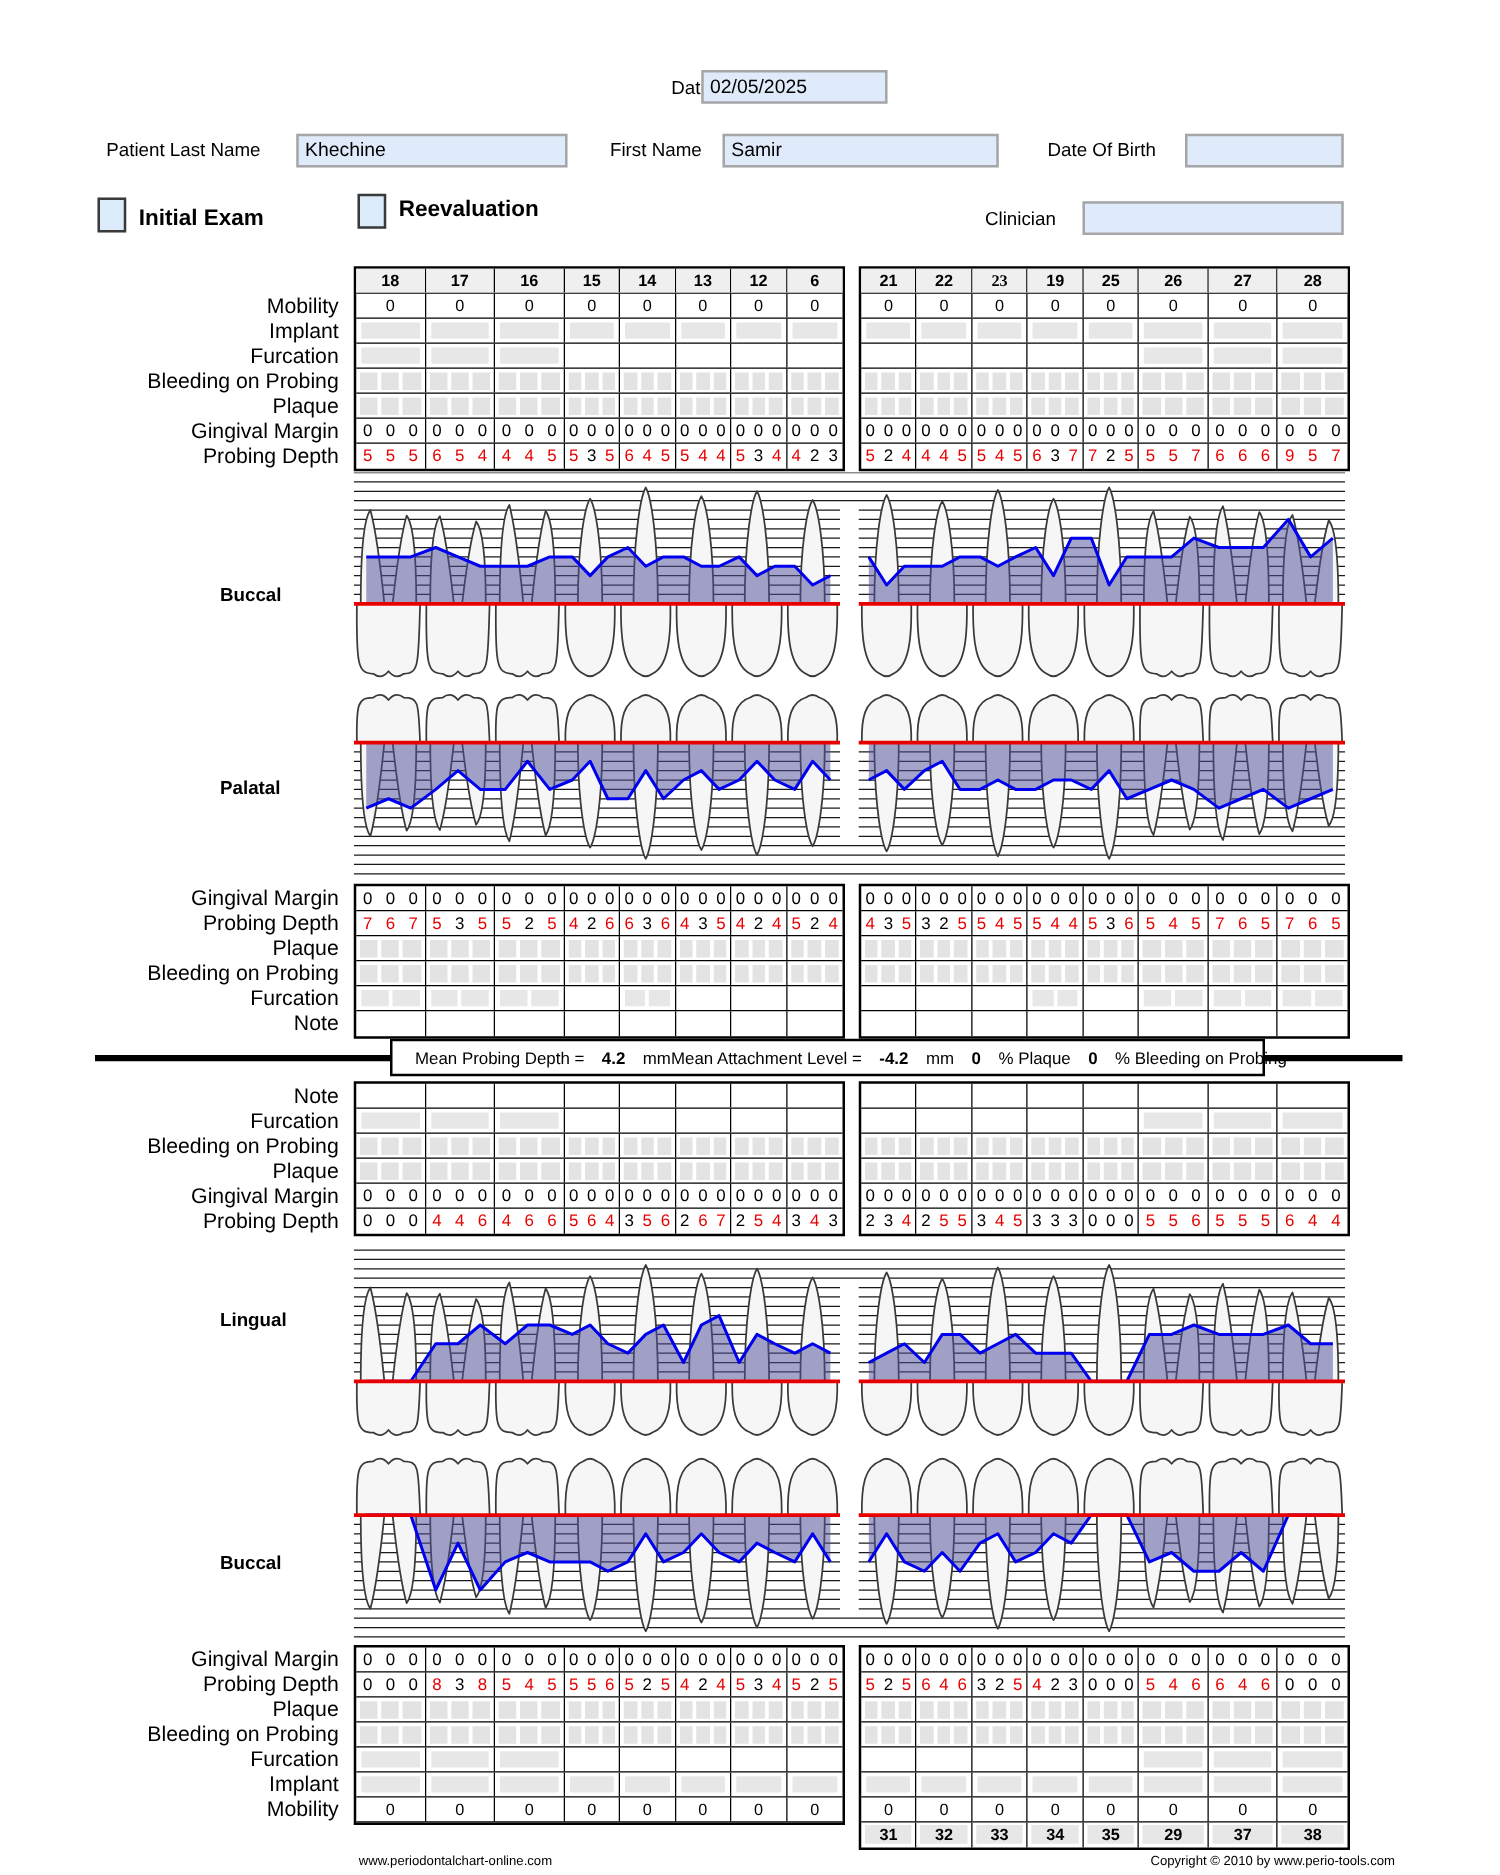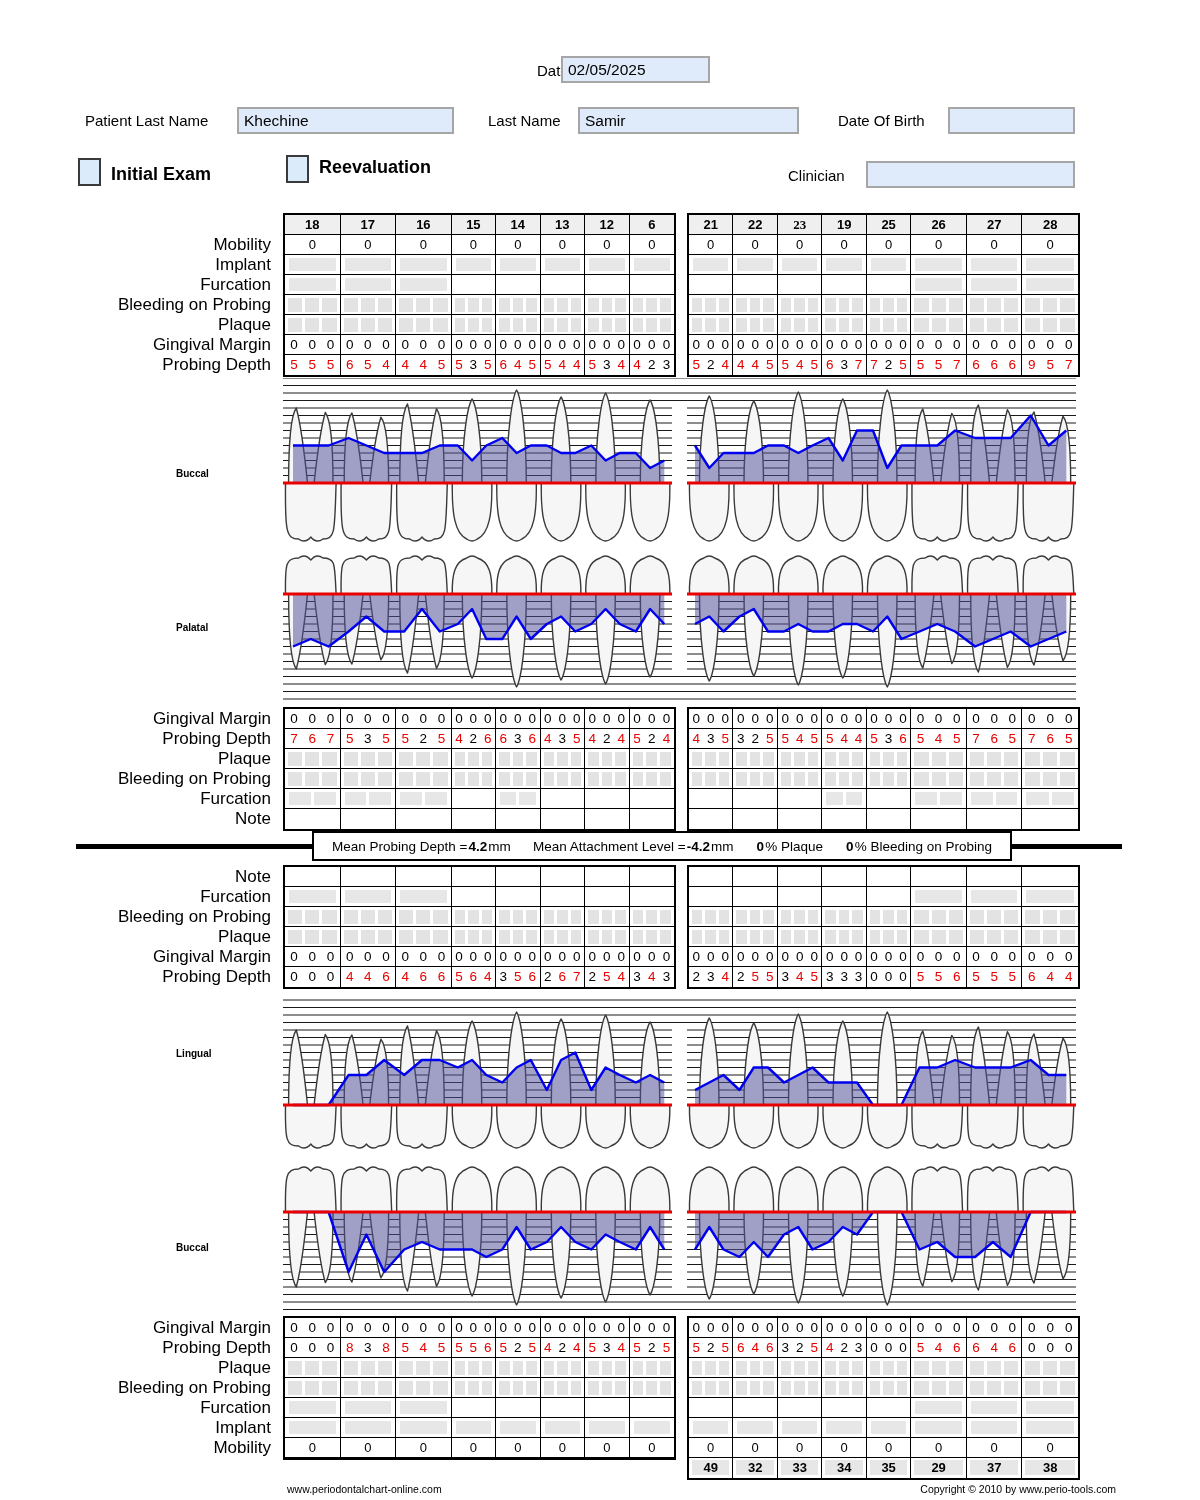--- a/index.html
+++ b/index.html
@@ -24,42 +24,42 @@
   .thbox{margin:2px 3px;height:15px;background:#e7e7e7;font-weight:bold;font-size:13px;
          text-align:center;line-height:15px}
   .bigbox{margin:3px 4px;height:13px;background:#e7e7e7;border-radius:1px}
   .splitwrap{display:flex;height:13px;margin:3px 4px;gap:3px}
   .halfbox{flex:1;background:#e7e7e7}
   .b3wrap{display:flex;height:14px;margin:3px 3px;gap:3px}
   .smbox{flex:1;background:#e3e3e3}
   .numwrap{display:flex;height:100%}
   .num{flex:1;text-align:center;font-size:13.5px;line-height:19px}
   .num.red{color:#e80000}
-  .sectionlabel{position:absolute;left:176px;font-weight:bold;font-size:10px}
+  .sectionlabel{position:absolute;left:176px;font-weight:bold;font-size:15px}
   .meanline{position:absolute;left:76px;top:844px;width:1046px;height:5px;background:#000}
   .meanbox{position:absolute;left:312px;top:831px;width:700px;height:30px;background:#fff;
            border:2px solid #000;box-sizing:border-box;display:flex;align-items:center;
            justify-content:space-between;padding:0 18px;font-size:13.5px;white-space:nowrap}
-  .meanbox b{margin:0 1px}
+  .meanbox b{margin:0 14px}
   .footer{position:absolute;top:1483px;font-size:10.5px;white-space:nowrap}
   svg.chart{position:absolute;left:283px}
 </style>
 </head>
 <body>
 
 <div id="page">
 
 
   <span class="lbl" style="left:537px;top:62px">Date</span>
   <input class="fld" style="left: 561px; top: 56px; width: 149px;" value="02/05/2025">
 
   <span class="lbl" style="left:85px;top:112px">Patient Last Name</span>
   <input class="fld" style="left: 237px; top: 107px; width: 217px;" value="Khechine">
 
-  <span class="lbl" style="left:488px;top:112px">Last Name</span>
+  <span class="lbl" style="left:488px;top:112px">First Name</span>
   <input class="fld" style="left: 578px; top: 107px; width: 221px;" value="Samir">
 
   <span class="lbl" style="left:838px;top:112px">Date Of Birth</span>
   <input class="fld" style="left: 948px; top: 107px; width: 127px;" value="">
 
   <div class="cb" style="left:78px;top:158px"></div>
   <span class="cblabel" style="left:111px;top:164px">Initial Exam</span>
 
   <div class="cb" style="left:286px;top:155px"></div>
   <span class="cblabel" style="left:319px;top:157px">Reevaluation</span>
@@ -2353,21 +2353,21 @@
         <div class="pcell tval" style="width: 44.5px;">0</div>
         <div class="pcell tval" style="width: 44.5px;">0</div>
         <div class="pcell tval" style="width: 44.5px;">0</div>
         <div class="pcell tval" style="width: 44.5px;">0</div>
         <div class="pcell tval" style="width: 55.6px;">0</div>
         <div class="pcell tval" style="width: 55.6px;">0</div>
         <div class="pcell lastc tval" style="width: 55.6px;">0</div>
       </div>
       <div class="prow last">
         <div class="pcell" style="width: 44.5px;">
-          <div class="thbox">49</div>
+          <div class="thbox">31</div>
         </div>
         <div class="pcell" style="width: 44.5px;">
           <div class="thbox">32</div>
         </div>
         <div class="pcell" style="width: 44.5px;">
           <div class="thbox">33</div>
         </div>
         <div class="pcell" style="width: 44.5px;">
           <div class="thbox">34</div>
         </div>

